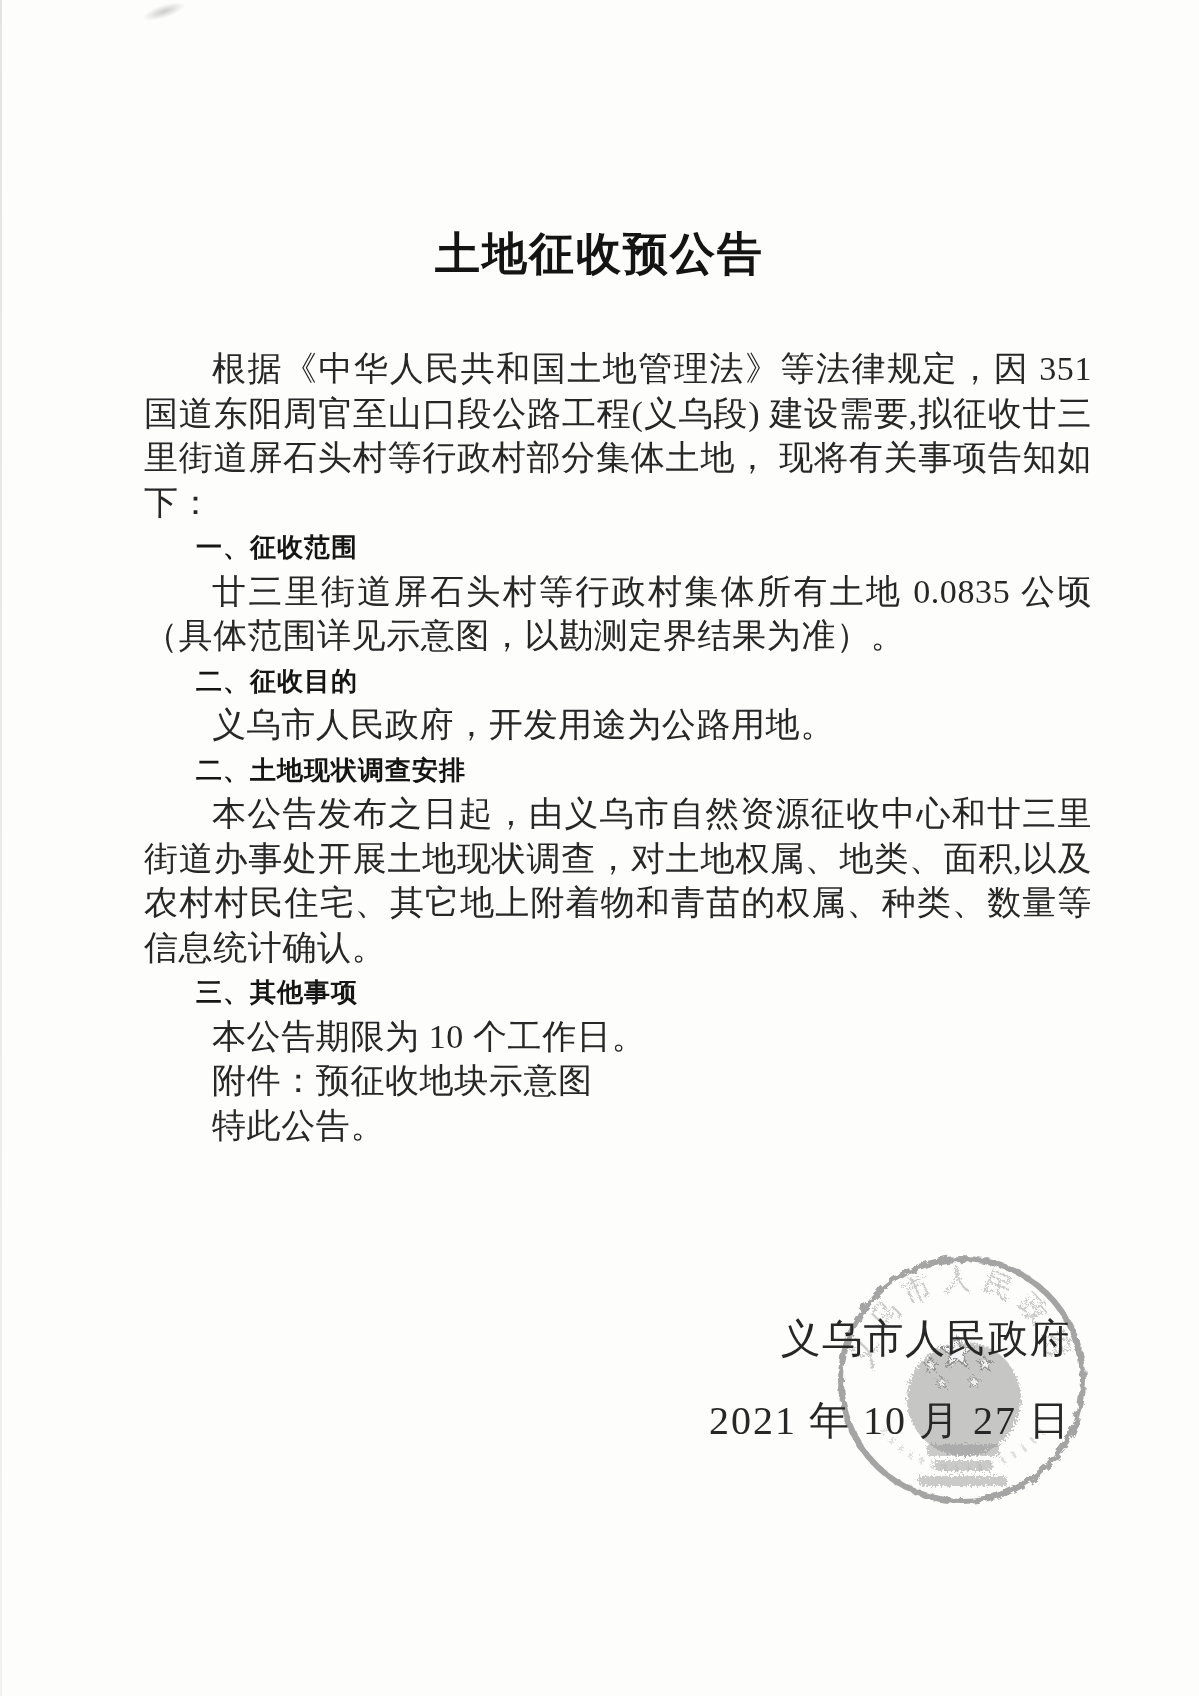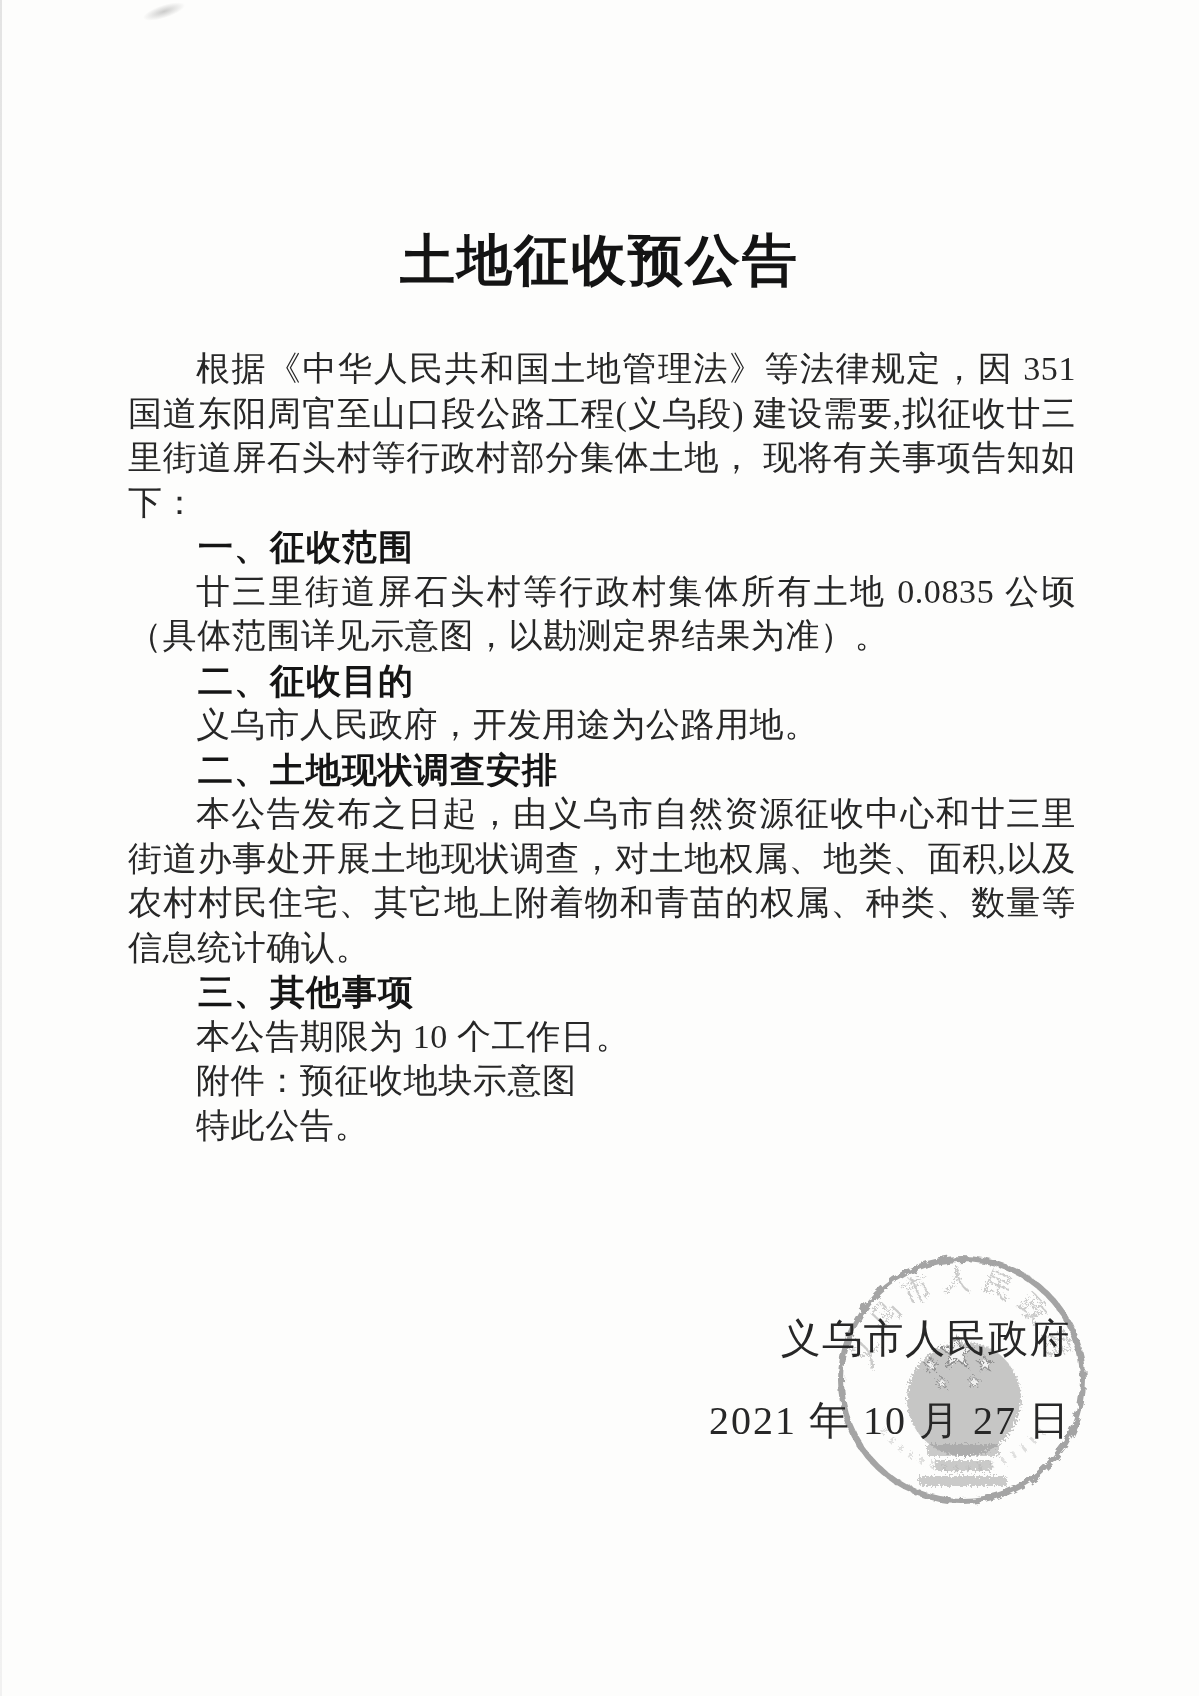--- a/index.html
+++ b/index.html
@@ -16,38 +16,38 @@
     content:"";position:absolute;left:0;top:0;bottom:0;width:2px;
     background:linear-gradient(#d9d9d9,#ececec);opacity:.7;pointer-events:none;
   }
   .scan-artifact{
     position:absolute;left:142px;top:5px;width:44px;height:13px;
     background:radial-gradient(closest-side,rgba(110,110,110,.35),rgba(110,110,110,0));
     border-radius:50%;transform:rotate(-18deg);
   }
   .doc-title{
     position:absolute;top:224px;left:0;width:100%;
-    text-align:center;font-size:55px;font-weight:bold;
+    text-align:center;font-size:45px;font-weight:bold;
     letter-spacing:2px;color:#141414;
   }
   .doc-number{
     position:absolute;top:294px;left:0;width:100%;
     text-align:center;font-size:31px;color:#222;
     letter-spacing:1px;
   }
   .doc-body{
-    position:absolute;top:347px;left:128px;width:948px;
+    position:absolute;top:347px;left:144px;width:948px;
     font-size:34px;line-height:44.5px;
     text-align:justify;color:#272727;
   }
   .doc-body p{
     margin:0;text-indent:2em;letter-spacing:.6px;
   }
   .doc-body h2{
-    margin:0;font-size:35px;line-height:44.5px;font-weight:bold;
+    margin:0;font-size:26px;line-height:44.5px;font-weight:bold;
     font-family:"Liberation Sans","DejaVu Sans",sans-serif;
     text-indent:2em;letter-spacing:1px;color:#151515;text-align:left;
   }
   .signature{
     position:absolute;top:1311px;right:128px;z-index:3;
     text-align:right;font-size:40px;color:#272727;
   }
   .signature .issuer{display:block;letter-spacing:1.5px;}
   .signature .date{display:block;margin-top:27px;letter-spacing:2px;}
   .seal{

